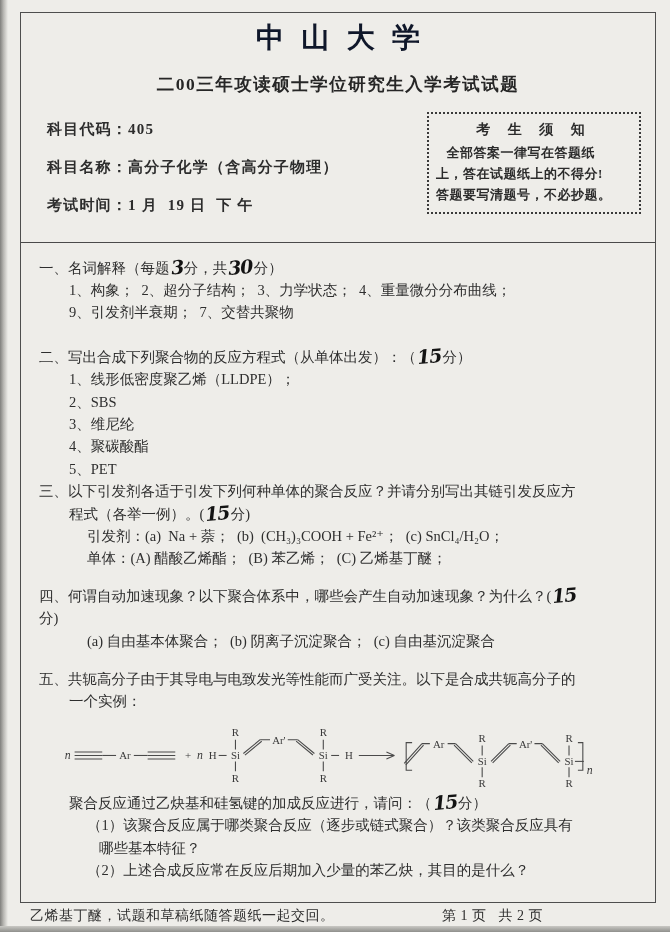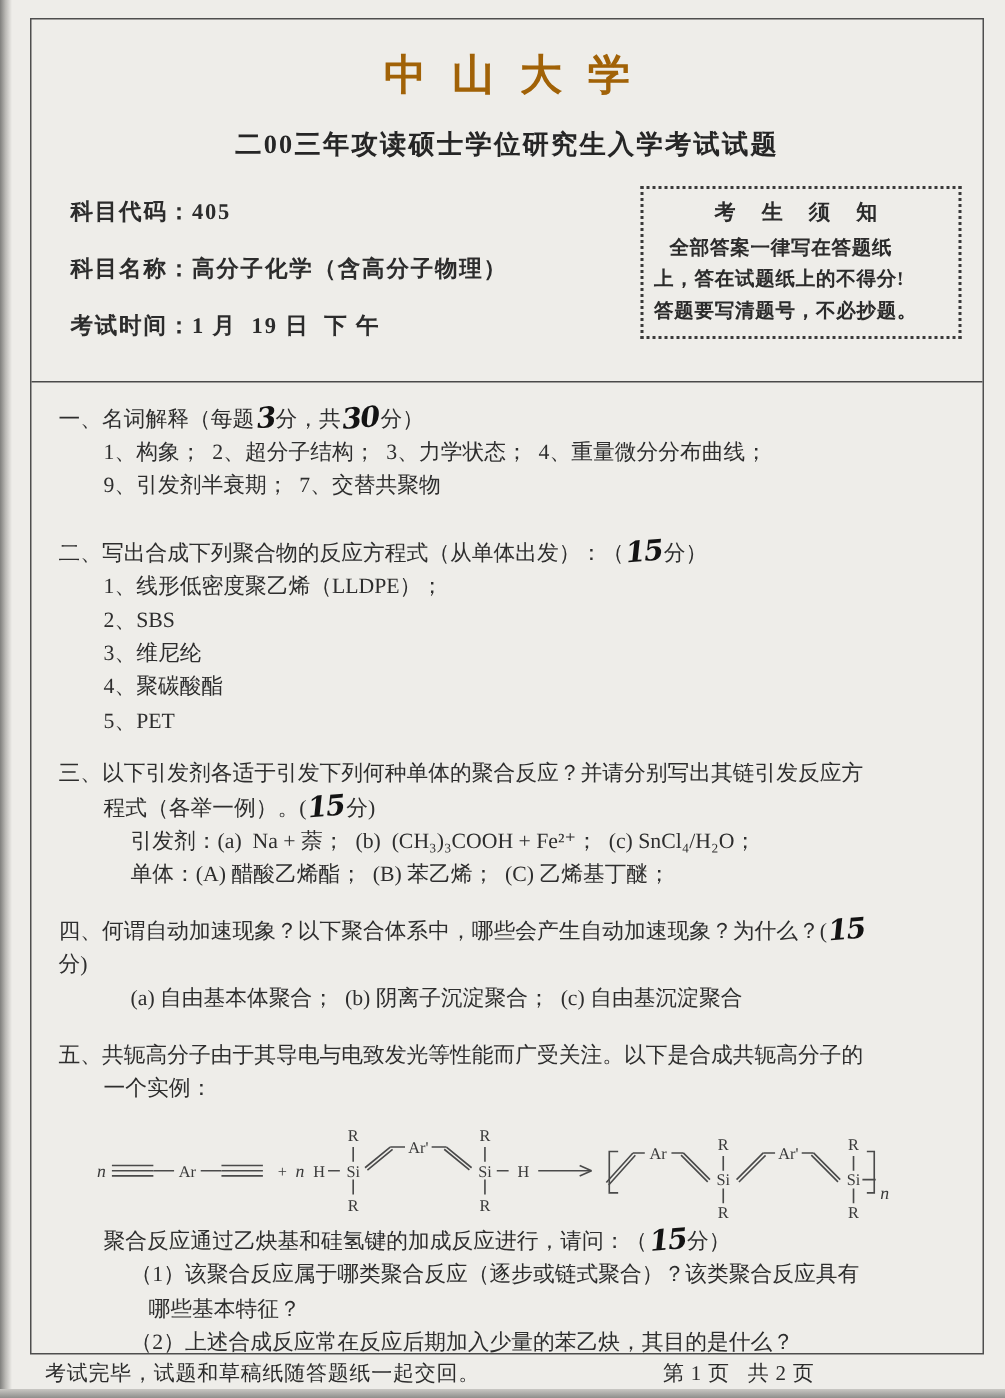--- a/index.html
+++ b/index.html
@@ -11,43 +11,43 @@
   }
   .edge-left{position:absolute;left:0;top:0;width:8px;height:932px;
     background:linear-gradient(90deg,#80807d 0%,#b9b8b4 45%,rgba(238,237,233,0) 100%);z-index:5;}
   .edge-bottom{position:absolute;left:0;top:926px;width:670px;height:6px;
     background:linear-gradient(0deg,#8f8f8c 0%,#c9c8c4 100%);z-index:5;}
   .sheet{
     position:absolute;left:20px;top:12px;width:636px;height:891px;
     border:1.5px solid #4e4e4e;box-sizing:border-box;
     padding:6px 10px 0 10px;background:transparent;
   }
-  .title{margin:12px 0 0;text-align:center;font-size:28px;font-weight:700;
-    letter-spacing:0.62em;text-indent:0.62em;color:#a16207;}
+  .title{margin:0 0 0;text-align:center;font-size:28px;font-weight:700;
+    letter-spacing:0.62em;text-indent:0.62em;color:#0f172a;}
   .subtitle{text-align:center;font-size:17.5px;font-weight:700;
     letter-spacing:1.5px;color:#262626;}
   .head-row{display:flex;margin-top:16px;padding-left:16px;}
   .info{flex:1;padding-top:8px;}
   .info-row{font-size:15px;font-weight:600;letter-spacing:1.2px;margin-bottom:19px;
     color:#2c2c2c;white-space:pre-wrap;}
   .notice{width:214px;border:2.5px dotted #3a3a3a;padding:5px 7px 7px;box-sizing:border-box;
     font-size:13px;color:#2b2b2b;margin-right:4px;align-self:flex-start;}
   .notice-title{text-align:center;font-weight:700;letter-spacing:7px;font-size:14px;
     margin:2px 0 3px;}
   .notice-line{line-height:1.62;font-weight:600;letter-spacing:0.5px;white-space:pre-wrap;}
   .notice-line.first{text-indent:0.8em;}
   .rule{border:none;border-top:1.6px solid #4a4a4a;margin:8px -10px 0 -10px;}
   .content{padding:12px 0 0 8px;font-size:14.5px;line-height:22.4px;color:#2e2e2e;}
   .line{white-space:pre-wrap;}
   .ind1{padding-left:30px;}
   .ind2{padding-left:48px;}
   .ind3{padding-left:60px;}
   .sec-1{margin-top:2px;}
   .sec-2{margin-top:22px;}
-  .sec-3{margin-top:13px;}
+  .sec-3{margin-top:0;}
   .sec-4{margin-top:15px;}
   .sec-5{margin-top:16px;}
   .hand{font-weight:700;font-style:italic;font-size:19px;line-height:1;
     font-family:"DejaVu Serif",serif;display:inline-block;
     transform:rotate(-5deg) translateY(1px);margin:0 1px;color:#131313;letter-spacing:-1px;}
   .scheme-wrap{margin:3px 0 1px 16px;}
   .scheme-wrap svg{display:block;}
   .svgtxt{font-family:"Liberation Serif","DejaVu Serif",serif;font-size:11px;fill:#3a3a3a;}
   .svgit{font-style:italic;font-size:12px;}
   .footer{position:absolute;left:30px;top:907px;width:620px;font-size:14px;
@@ -176,15 +176,15 @@
       <div class="line ind1"><span>聚合反应通过乙炔基和硅氢键的加成反应进行，请问：（</span><span class="hand">15</span><span>分）</span></div>
       <div class="line ind2">（1）该聚合反应属于哪类聚合反应（逐步或链式聚合）？该类聚合反应具有</div>
       <div class="line ind3">哪些基本特征？</div>
       <div class="line ind2">（2）上述合成反应常在反应后期加入少量的苯乙炔，其目的是什么？</div>
     </div>
 
   </div>
 </div>
 
 <div class="footer">
-  <span class="footer-left">考试完毕，试题和草稿纸随答题纸一起交回。</span>
+  <span class="footer-left">乙烯基丁醚，试题和草稿纸随答题纸一起交回。</span>
   <span class="footer-right">第 1 页   共 2 页</span>
 </div>
 
 </body></html>

